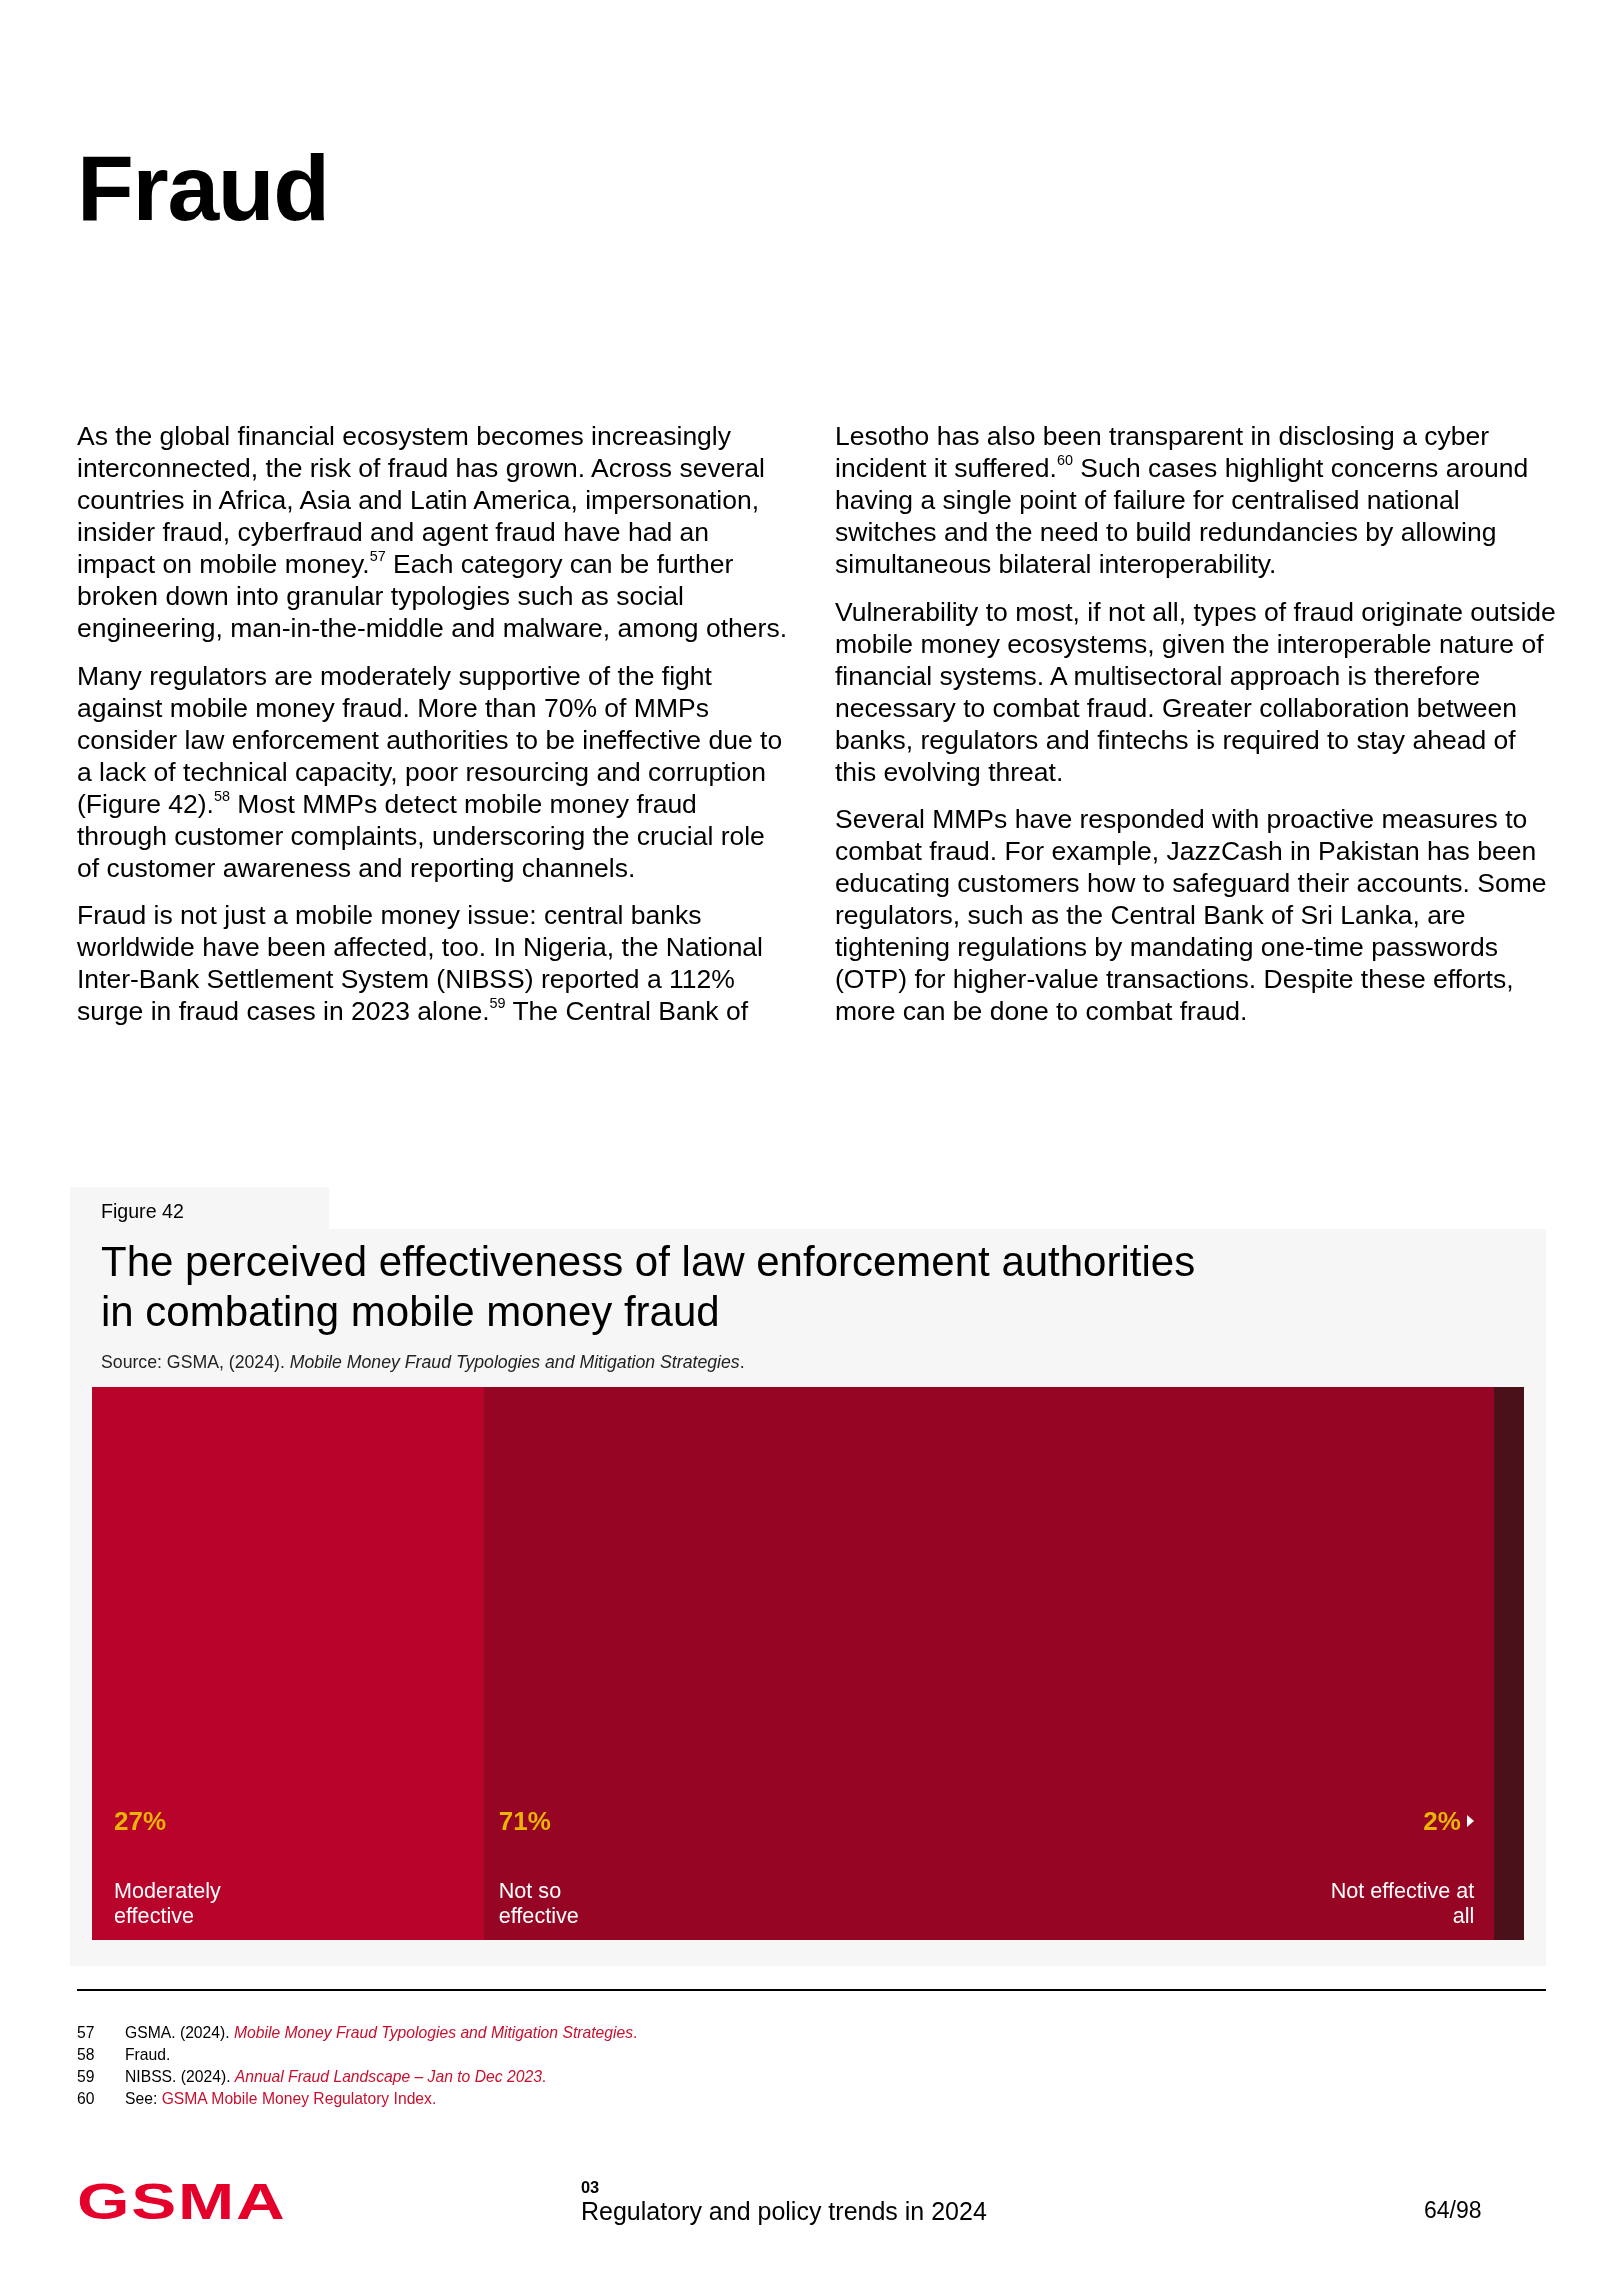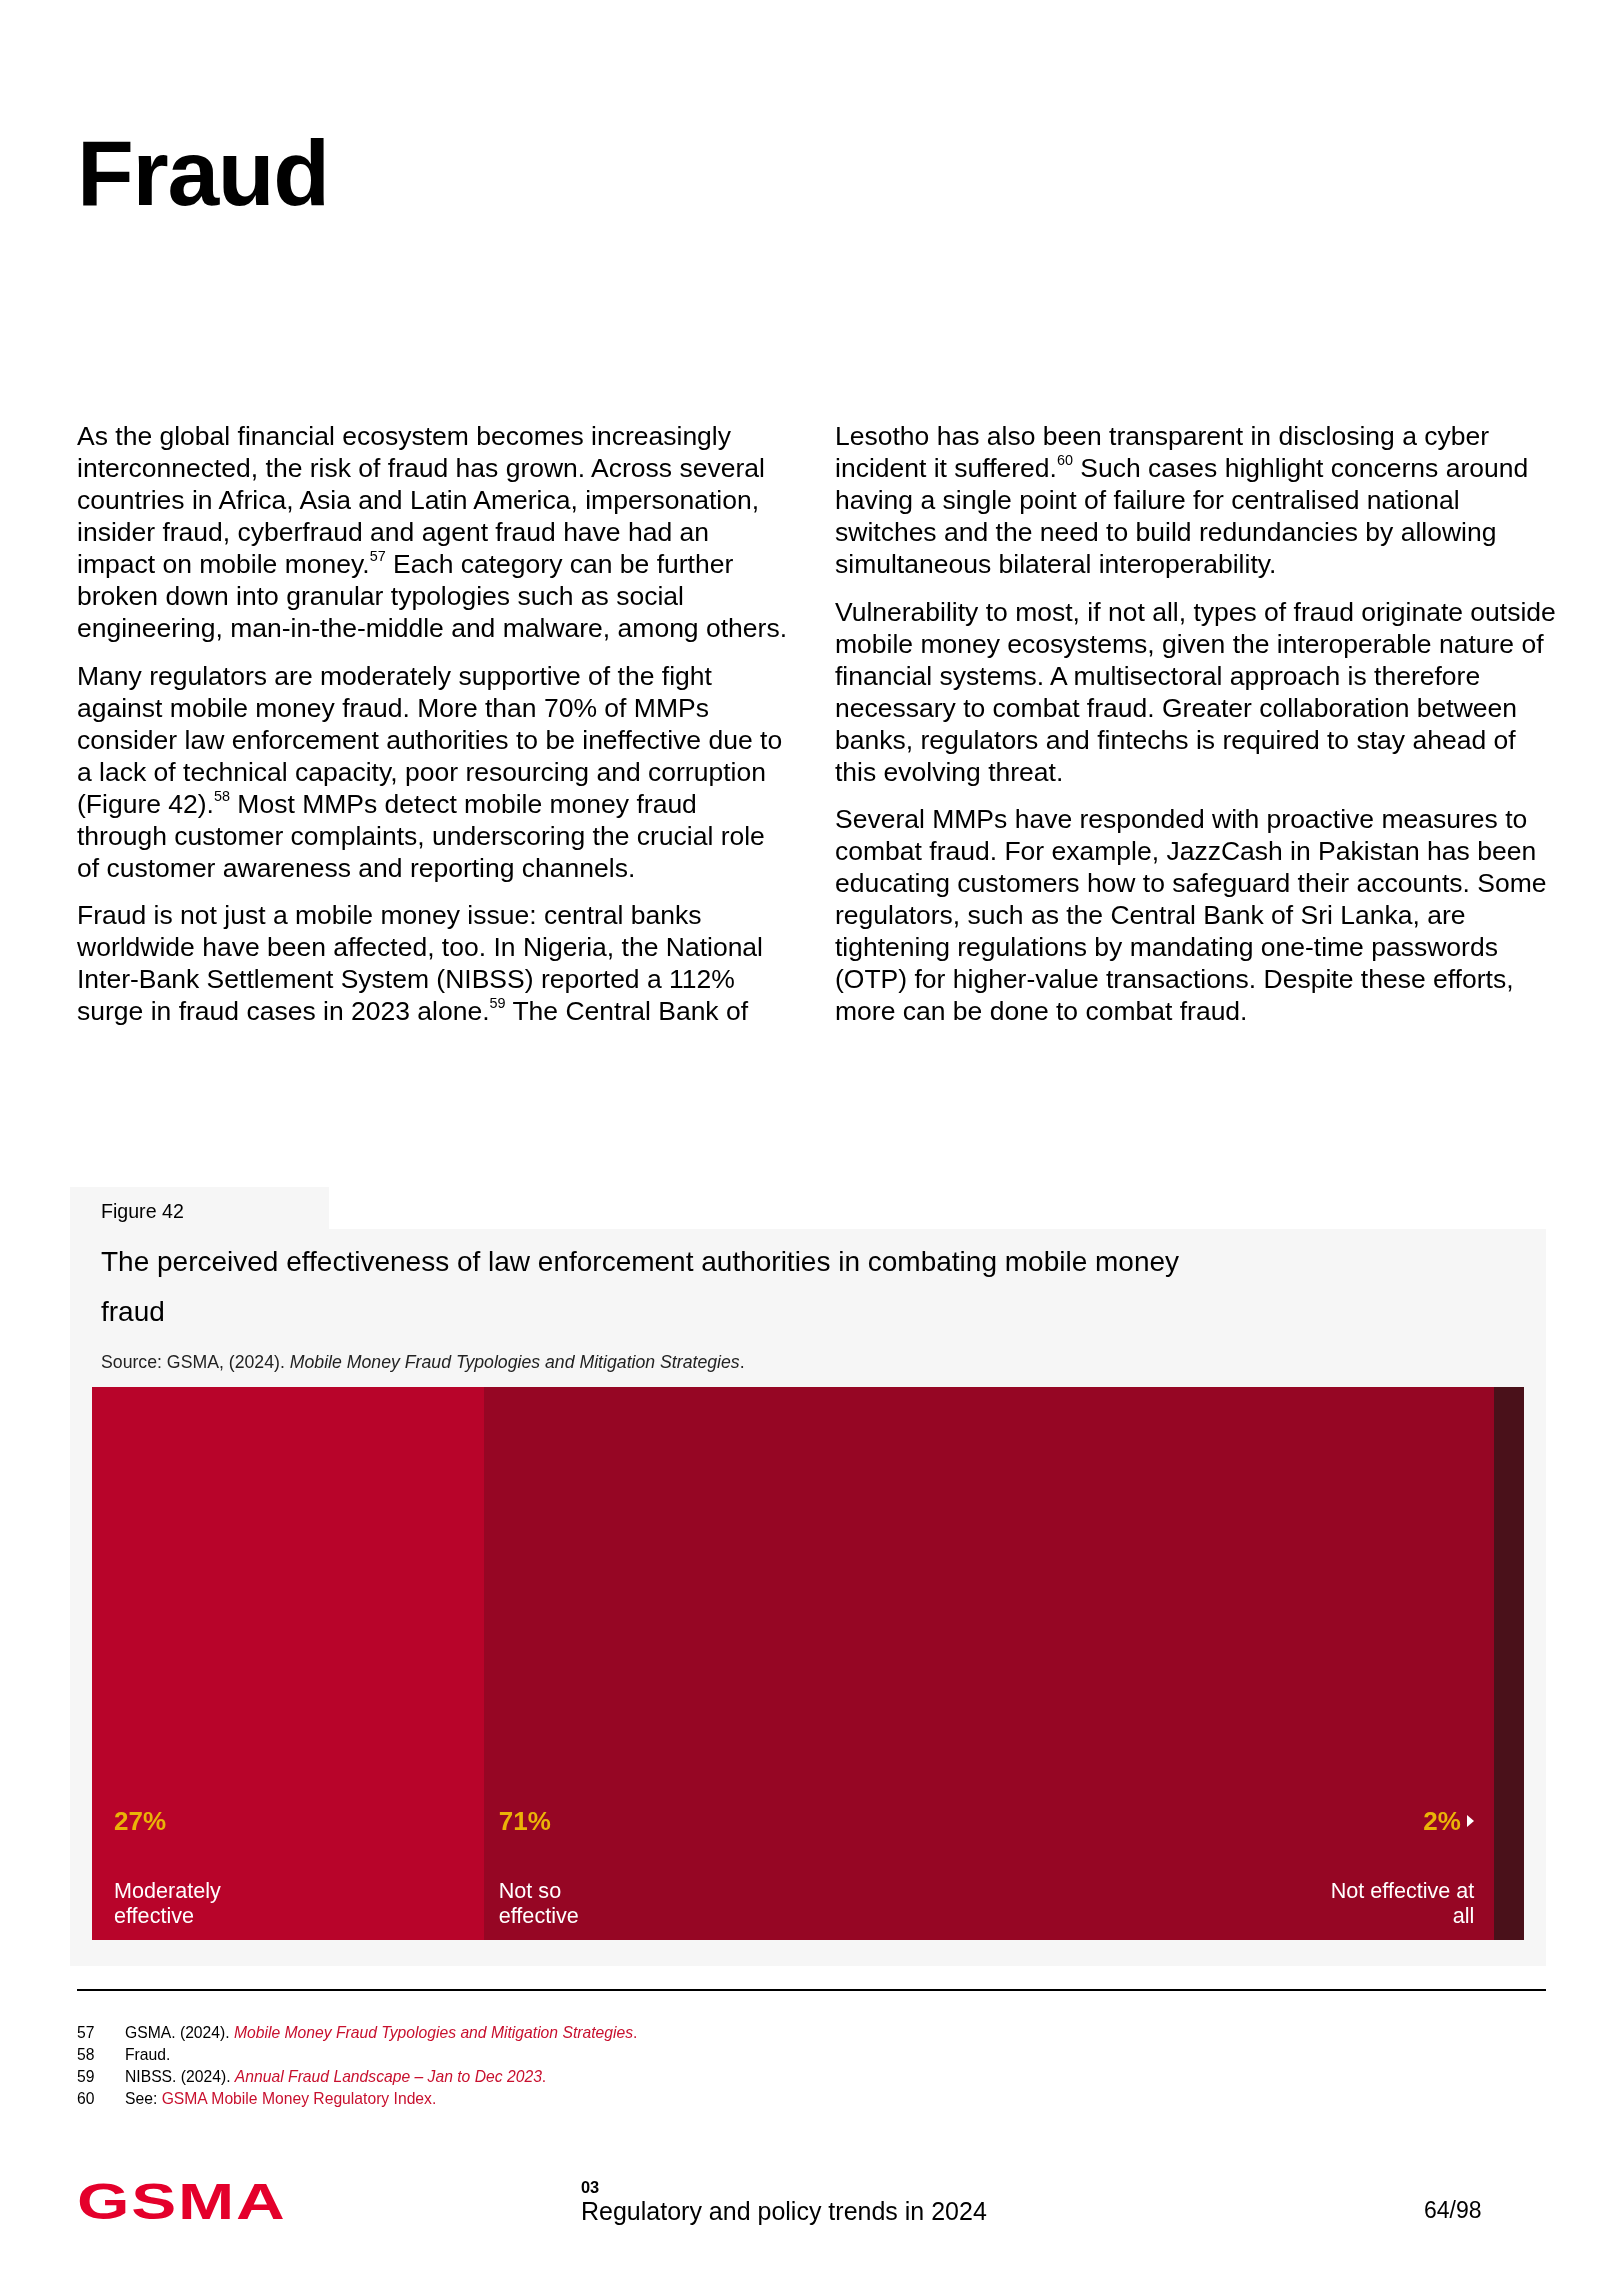--- a/index.html
+++ b/index.html
@@ -1,31 +1,31 @@
 <!DOCTYPE html>
 <html style="font-size:10.5px"><head>
 <meta charset="utf-8">
 <style>
   html, body { margin: 0; padding: 0; background: #ffffff; }
   body { width: 1623px; height: 2295px; position: relative; overflow: hidden;
          font-family: "Liberation Sans", "DejaVu Sans", sans-serif; color: #000; }
   .abs { position: absolute; }
 
-  .page-title { left: 77px; top: 65px; font-size: 93px; font-weight: 700; letter-spacing: -1.3px; line-height: 1; }
+  .page-title { left: 77px; top: 80px; font-size: 93px; font-weight: 700; letter-spacing: -1.3px; line-height: 1; }
 
   .col { width: 713px; font-size: 26.5px; line-height: 32px; }
   .col p { margin: 0 0 15.7px 0; }
   .col-left { left: 77px; top: 420px; }
   .col-right { left: 835px; top: 420px; width: 726px; }
   sup { font-size: 14.4px; line-height: 0; vertical-align: 11.8px; }
 
   .fig-tab { left: 70px; top: 1187px; width: 259px; height: 43px; background: #f6f6f6; }
   .fig-tab span { position: absolute; left: 31px; top: 13px; font-size: 19.6px; font-weight: 400; }
   .fig-panel { left: 70px; top: 1229px; width: 1476px; height: 737px; background: #f6f6f6; }
-  .fig-title { left: 101px; top: 1237px; font-size: 28px; line-height: 50px; font-weight: 400; width: 1112px; }
+  .fig-title { left: 101px; top: 1237px; font-size: 42px; line-height: 50px; font-weight: 400; width: 1112px; }
   .fig-source { left: 101px; top: 1352px; font-size: 17.7px; color: #222; }
   .fig-source i { font-style: italic; }
 
   .bar { left: 92px; top: 1387px; width: 1432px; height: 553px; display: flex; }
   .seg { position: relative; height: 100%; }
   .seg .pct { position: absolute; top: 419px; font-size: 26px; font-weight: 700; color: #eab308; }
   .seg .lbl { position: absolute; top: 491px; font-size: 21.6px; line-height: 25px; color: #fff; }
   .seg1 .pct, .seg1 .lbl { left: 22px; }
   .seg2 .pct, .seg2 .lbl { left: 14.4px; }
   .seg2 .pct.right { left: auto; right: 19.6px; }

